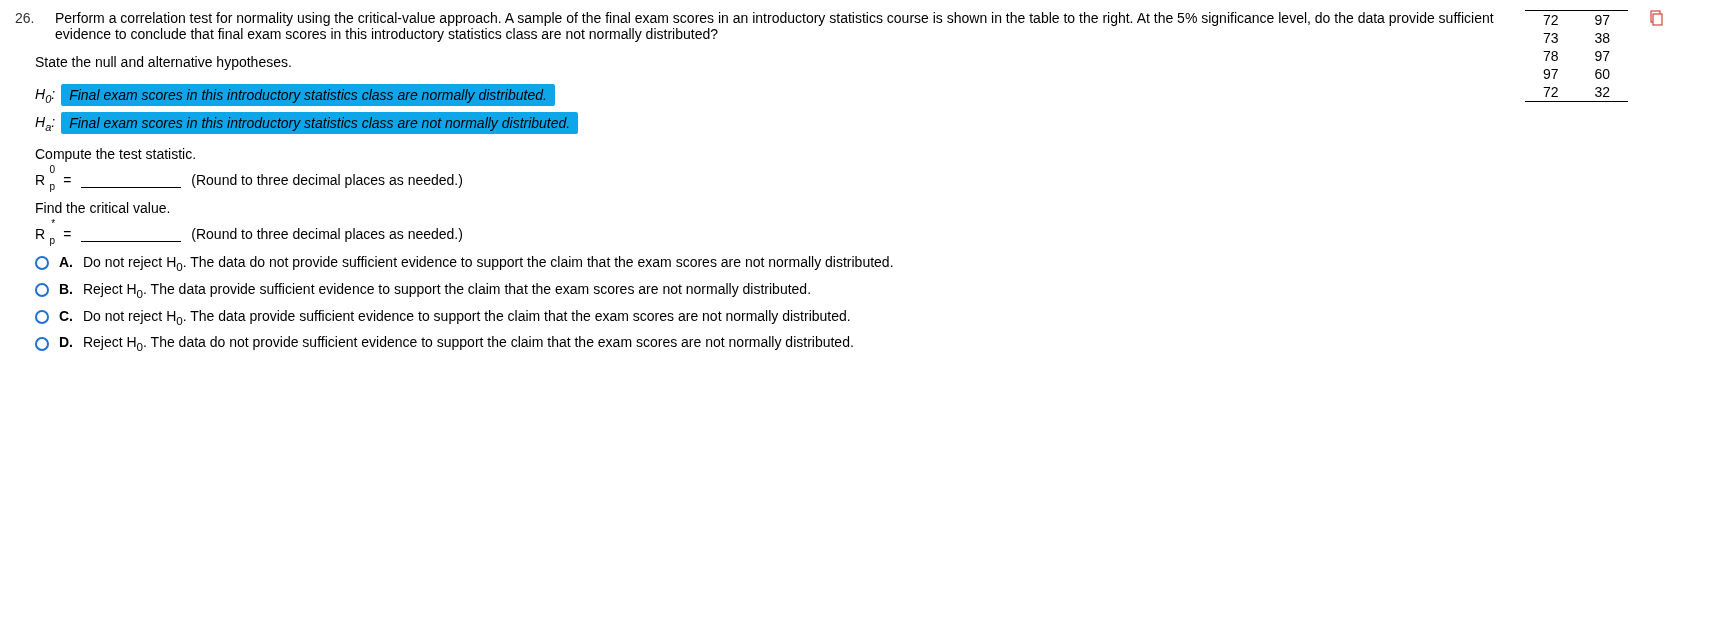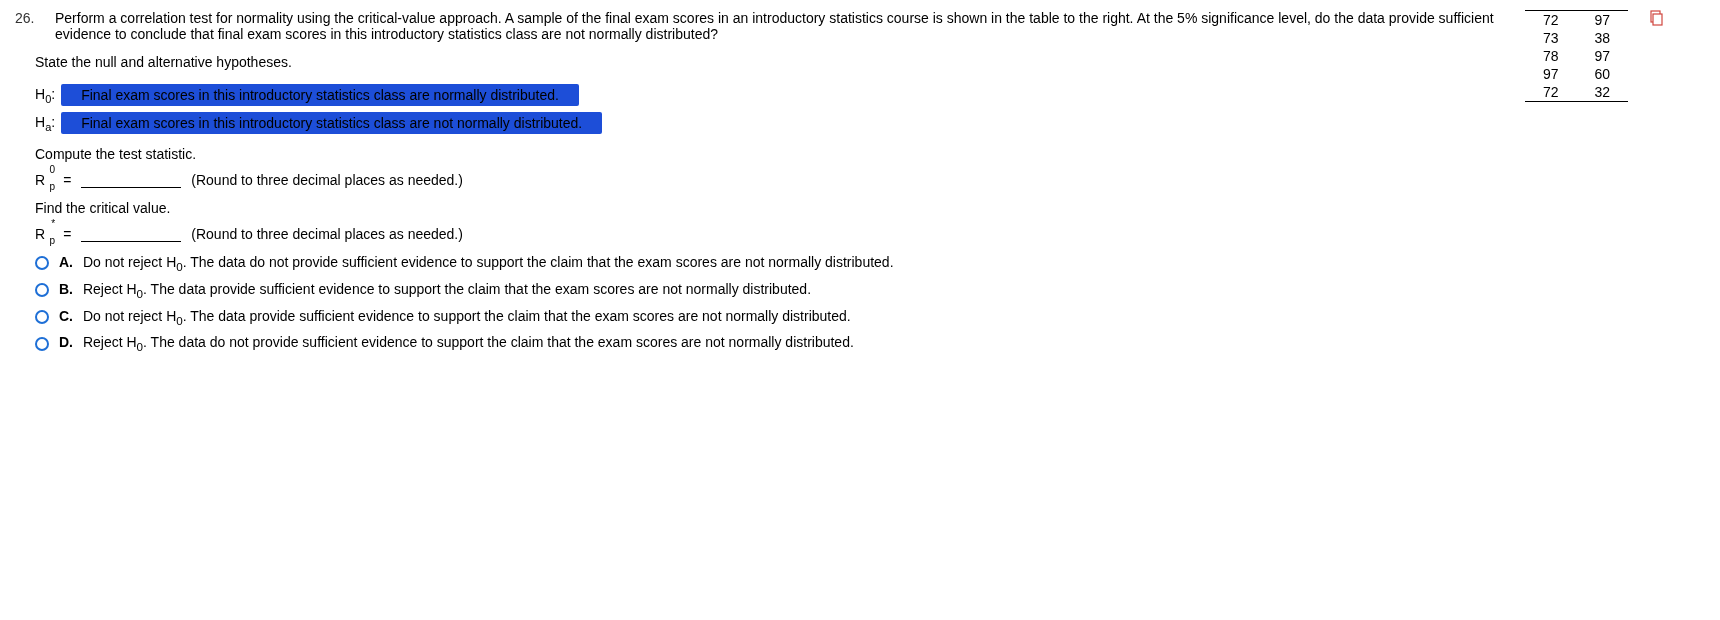--- a/index.html
+++ b/index.html
@@ -11,26 +11,26 @@
       padding: 10px 15px;
       width: 1720px;
     }
     .container { display: flex; gap: 30px; }
     .main { flex: 1; }
     .side { width: 180px; display: flex; align-items: flex-start; gap: 20px; }
     .qrow { display: flex; gap: 10px; margin-bottom: 6px; }
     .qnum { min-width: 30px; color: #333; }
     .qtext { flex: 1; color: #000; }
     .section { margin: 12px 0 12px 20px; }
-    .hyp-row { display: flex; align-items: center; gap: 6px; margin: 6px 0; }
+    .hyp-row { display: flex; align-items: center; gap: 6px; margin: 6px 0; font-style: italic; }
     .sub { position: relative; }
     .sub sub { font-size: 11px; }
     .hyp-text {
-      background: #1d4ed8;
-      padding: 3px 20px;
+      background: #0ea5e9;
+      padding: 3px 8px;
       border-radius: 2px;
     }
     .eqrow { display: flex; align-items: flex-end; gap: 6px; margin: 10px 0; }
     .rp {
       position: relative;
       font-family: Arial;
       display: inline-block;
       padding-right: 4px;
     }
     .rp .sup { position: absolute; top: -8px; right: -6px; font-size: 10px; }

